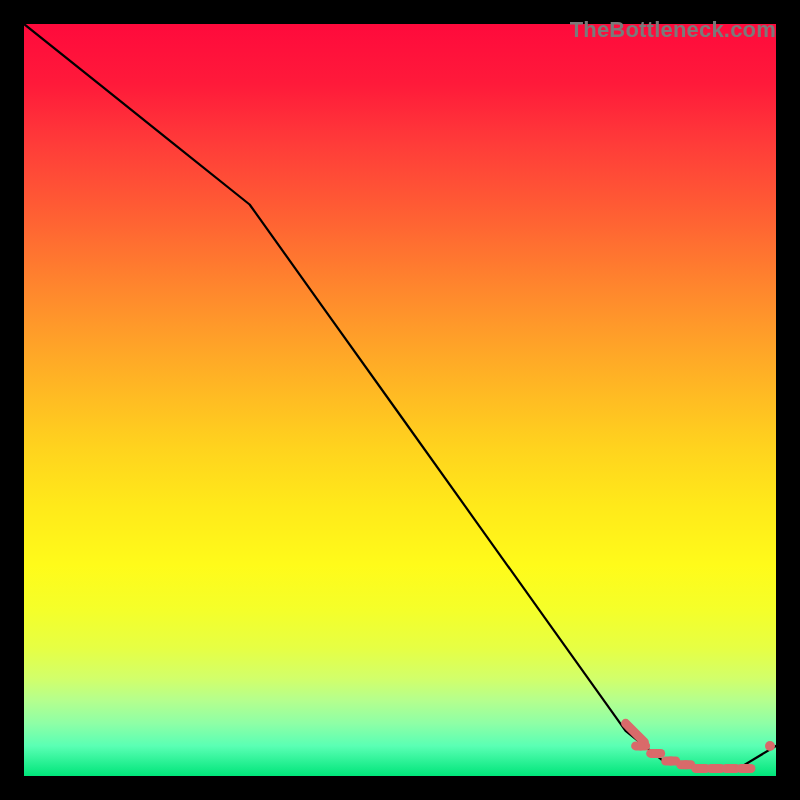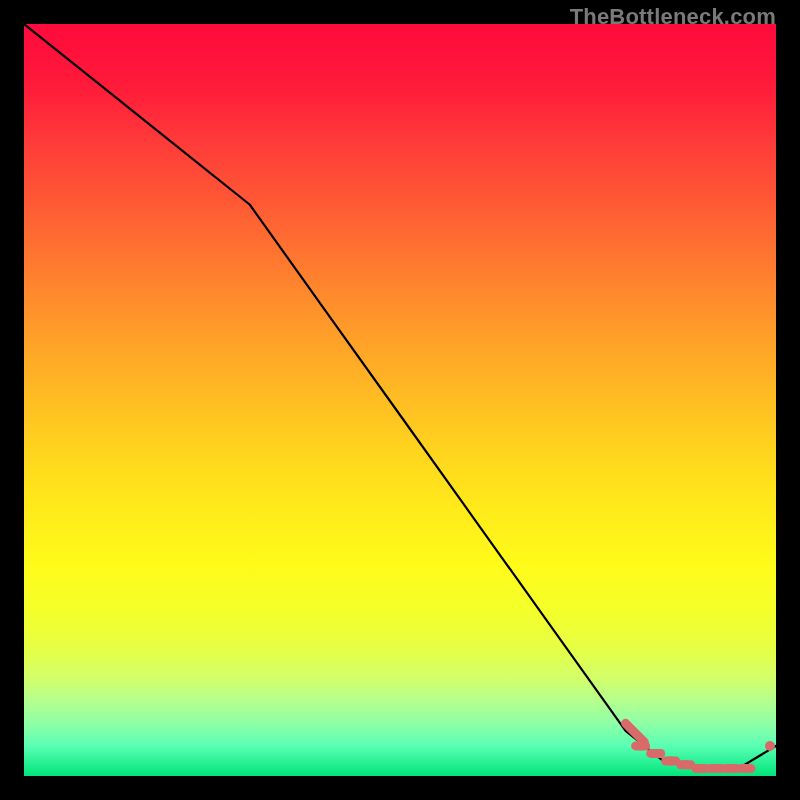--- a/index.html
+++ b/index.html
@@ -12,21 +12,21 @@
     overflow: hidden;
   }
   .container {
     position: relative;
     width: 800px;
     height: 800px;
     background: #000;
   }
   .watermark {
     position: absolute;
-    top: 4px;
+    top: 17px;
     right: 24px;
     color: #7a7a7a;
     font-size: 22px;
     font-weight: 600;
     letter-spacing: 0.2px;
     z-index: 5;
     font-family: Arial, sans-serif;
   }
   .plot {
     position: absolute;

